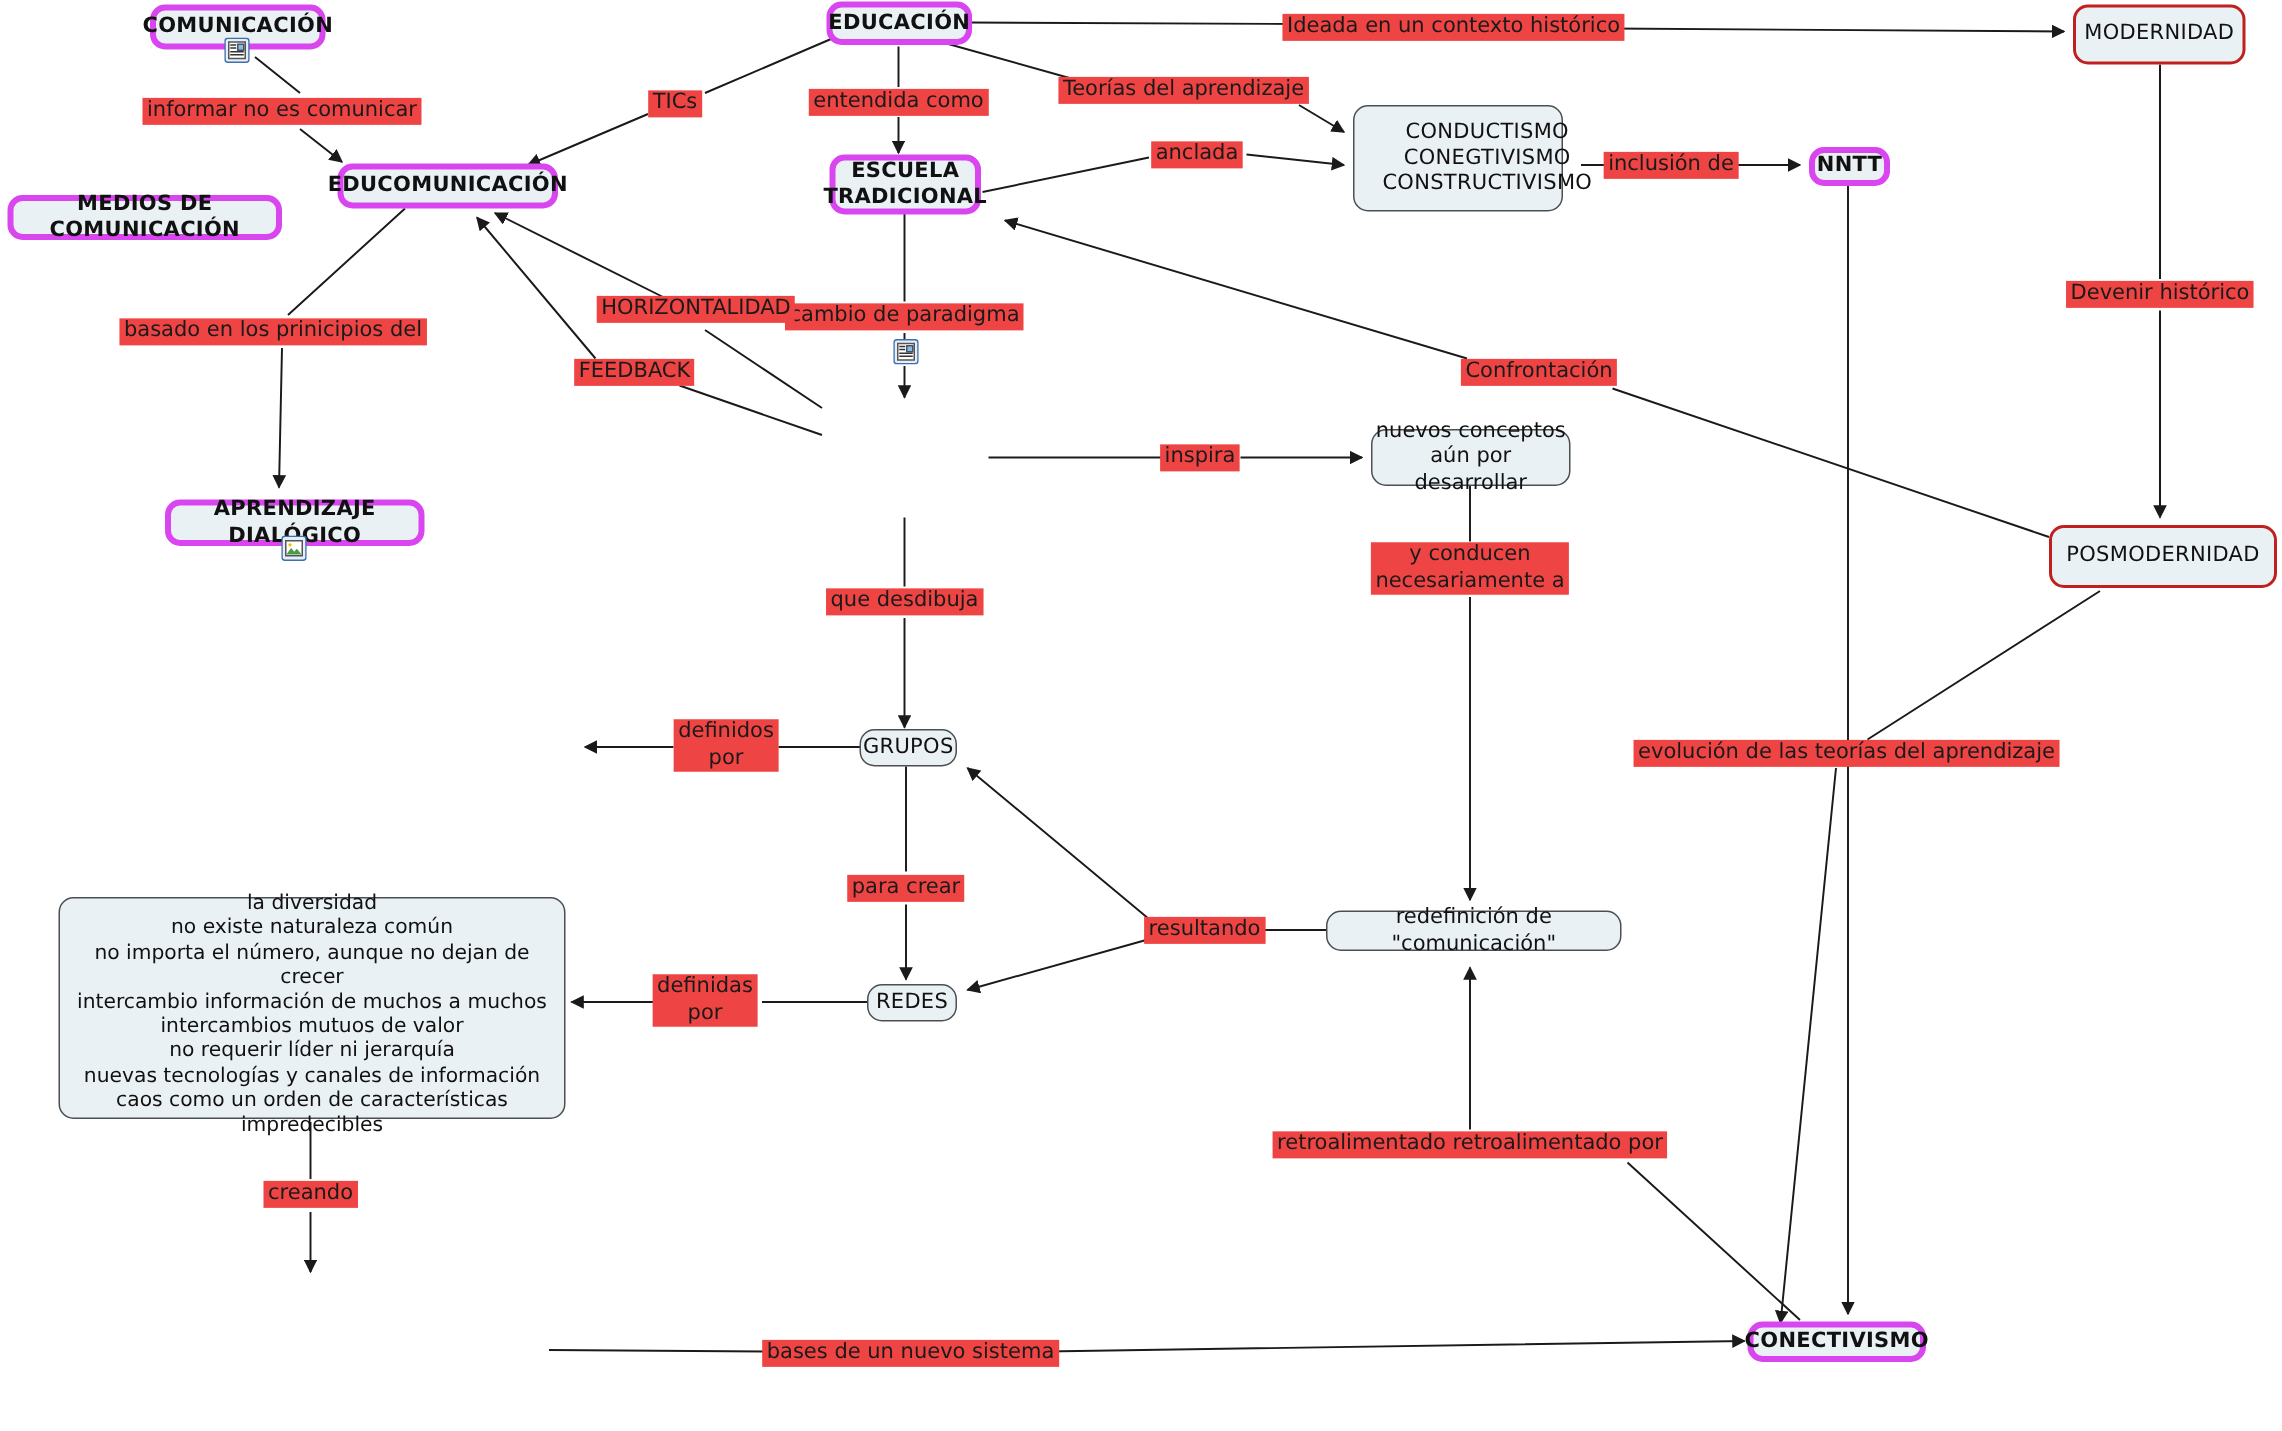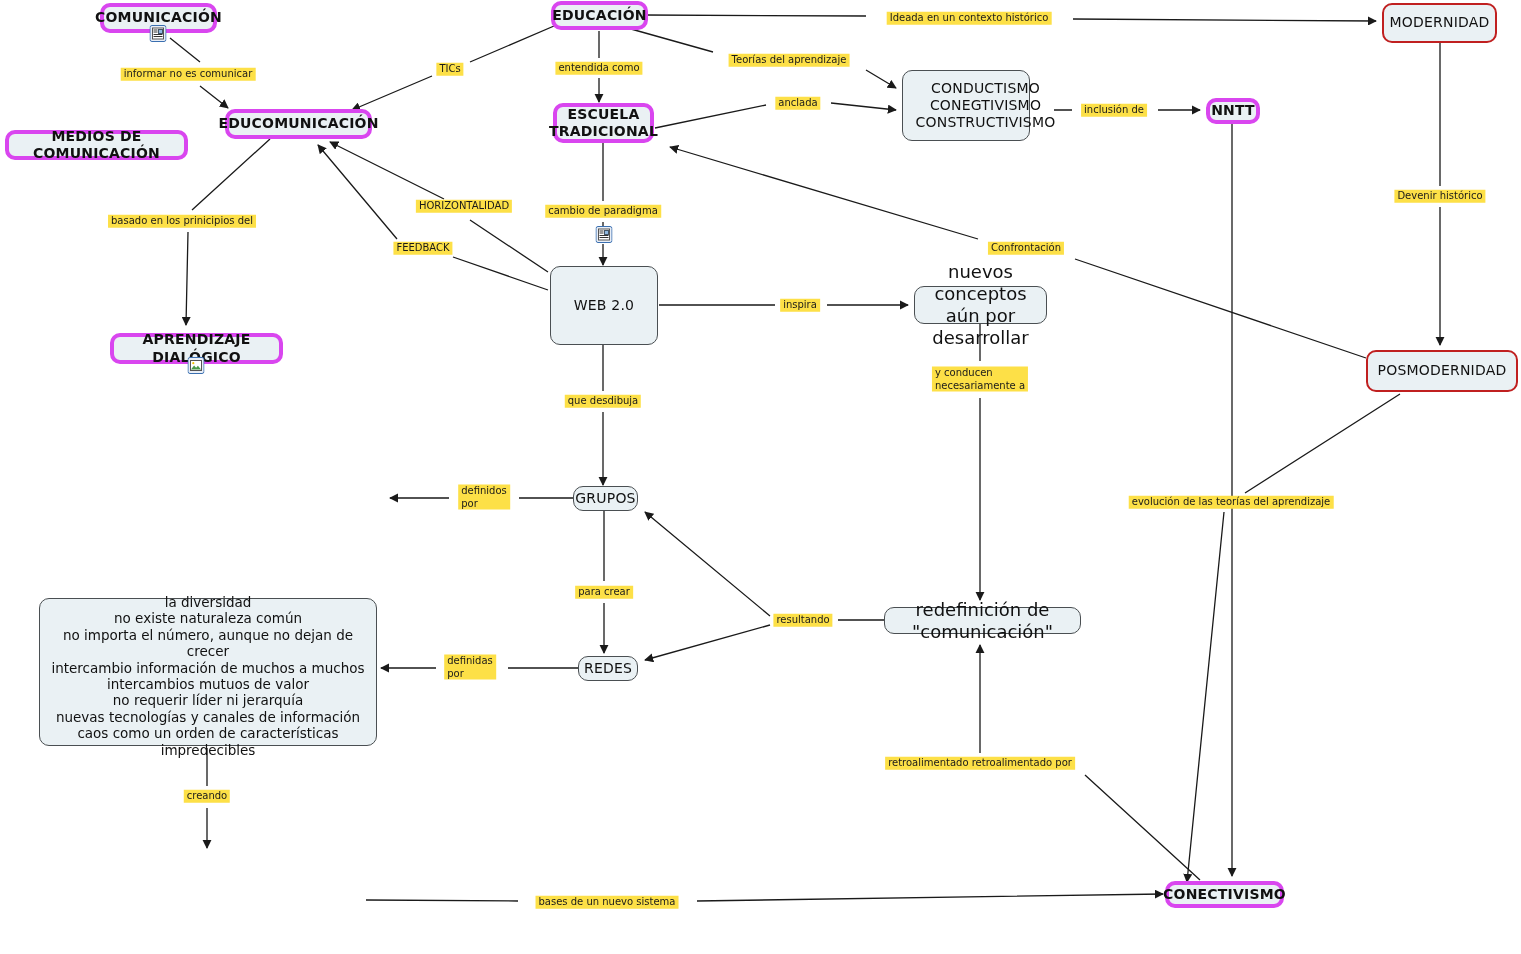--- a/index.html
+++ b/index.html
@@ -24,45 +24,46 @@
     width: 1521px;
     height: 954px;
   }
   .edge-line {
     stroke: #1a1a1a;
     stroke-width: 1.3;
     fill: none;
   }
   .edge-label {
     position: absolute;
-    font-size: 10px;
+    font-size: 14px;
     color: #1a1a1a;
     white-space: pre;
+    text-align: center;
     line-height: 1.25;
     transform: translate(-50%, -50%);
-    background: #fde047;
+    background: #ef4444;
     padding: 0 3px;
   }
   .node {
     position: absolute;
     box-sizing: border-box;
     background: #eaf1f4;
     border-radius: 10px;
     text-align: center;
     display: flex;
     align-items: center;
     justify-content: center;
     line-height: 1.22;
     color: #111111;
     white-space: pre-line;
   }
   .node.magenta { border: 4px solid #d946ef; font-weight: bold; }
   .node.red     { border: 2px solid #c02020; }
   .node.gray    { border: 1.6px solid #4a4f52; }
-  .node.small   { font-size: 18px; }
+  .node.small   { font-size: 14px; }
   .node.caps    { font-size: 14px; letter-spacing: 0.2px; }
   .node.para    { font-size: 13.5px; }
 
   .node-icon {
     position: absolute;
     width: 17px;
     height: 17px;
     transform: translate(-50%, 0);
   }
   .node-icon svg { display: block; }
@@ -169,41 +170,38 @@
 
   <div class="node magenta caps" style="left:551px; top:1px; width:97px; height:29px;">
     <span>EDUCACIÓN</span>
   </div>
 
   <div class="node magenta caps" style="left:553px; top:103px; width:101px; height:40px;">
     <span>ESCUELA
 TRADICIONAL</span>
   </div>
 
-  <div class="node gray caps" style="left:902px; top:70px; width:128px; height:71px;padding-left:39px;">
+  <div class="node gray caps" style="left:902px; top:70px; width:140px; height:71px;padding-left:39px;">
     <span>CONDUCTISMO
 CONEGTIVISMO
 CONSTRUCTIVISMO</span>
   </div>
 
   <div class="node magenta caps" style="left:1206px; top:98px; width:54px; height:26px;">
     <span>NNTT</span>
   </div>
 
   <div class="node red caps" style="left:1382px; top:3px; width:115px; height:40px;">
     <span>MODERNIDAD</span>
   </div>
 
   <div class="node red caps" style="left:1366px; top:350px; width:152px; height:42px;">
     <span>POSMODERNIDAD</span>
   </div>
 
-  <div class="node gray caps" style="left:550px; top:266px; width:108px; height:79px;">
-    <span>WEB 2.0</span>
-  </div>
   <div class="node-icon" style="left:604px; top:226px;">
     <svg width="17" height="17" viewBox="0 0 17 17">
       <rect x="0.5" y="0.5" width="16" height="16" rx="2" fill="#e9eef6" stroke="#3a6fb0"></rect>
       <rect x="3" y="3" width="11" height="11" fill="#ffffff" stroke="#555"></rect>
       <rect x="9" y="4.5" width="4" height="4" fill="#8fb8e0" stroke="#456"></rect>
       <line x1="4" y1="5" x2="8" y2="5" stroke="#333"></line>
       <line x1="4" y1="7" x2="8" y2="7" stroke="#333"></line>
       <line x1="4" y1="9.5" x2="13" y2="9.5" stroke="#333"></line>
       <line x1="4" y1="11.5" x2="13" y2="11.5" stroke="#333"></line>
     </svg>

